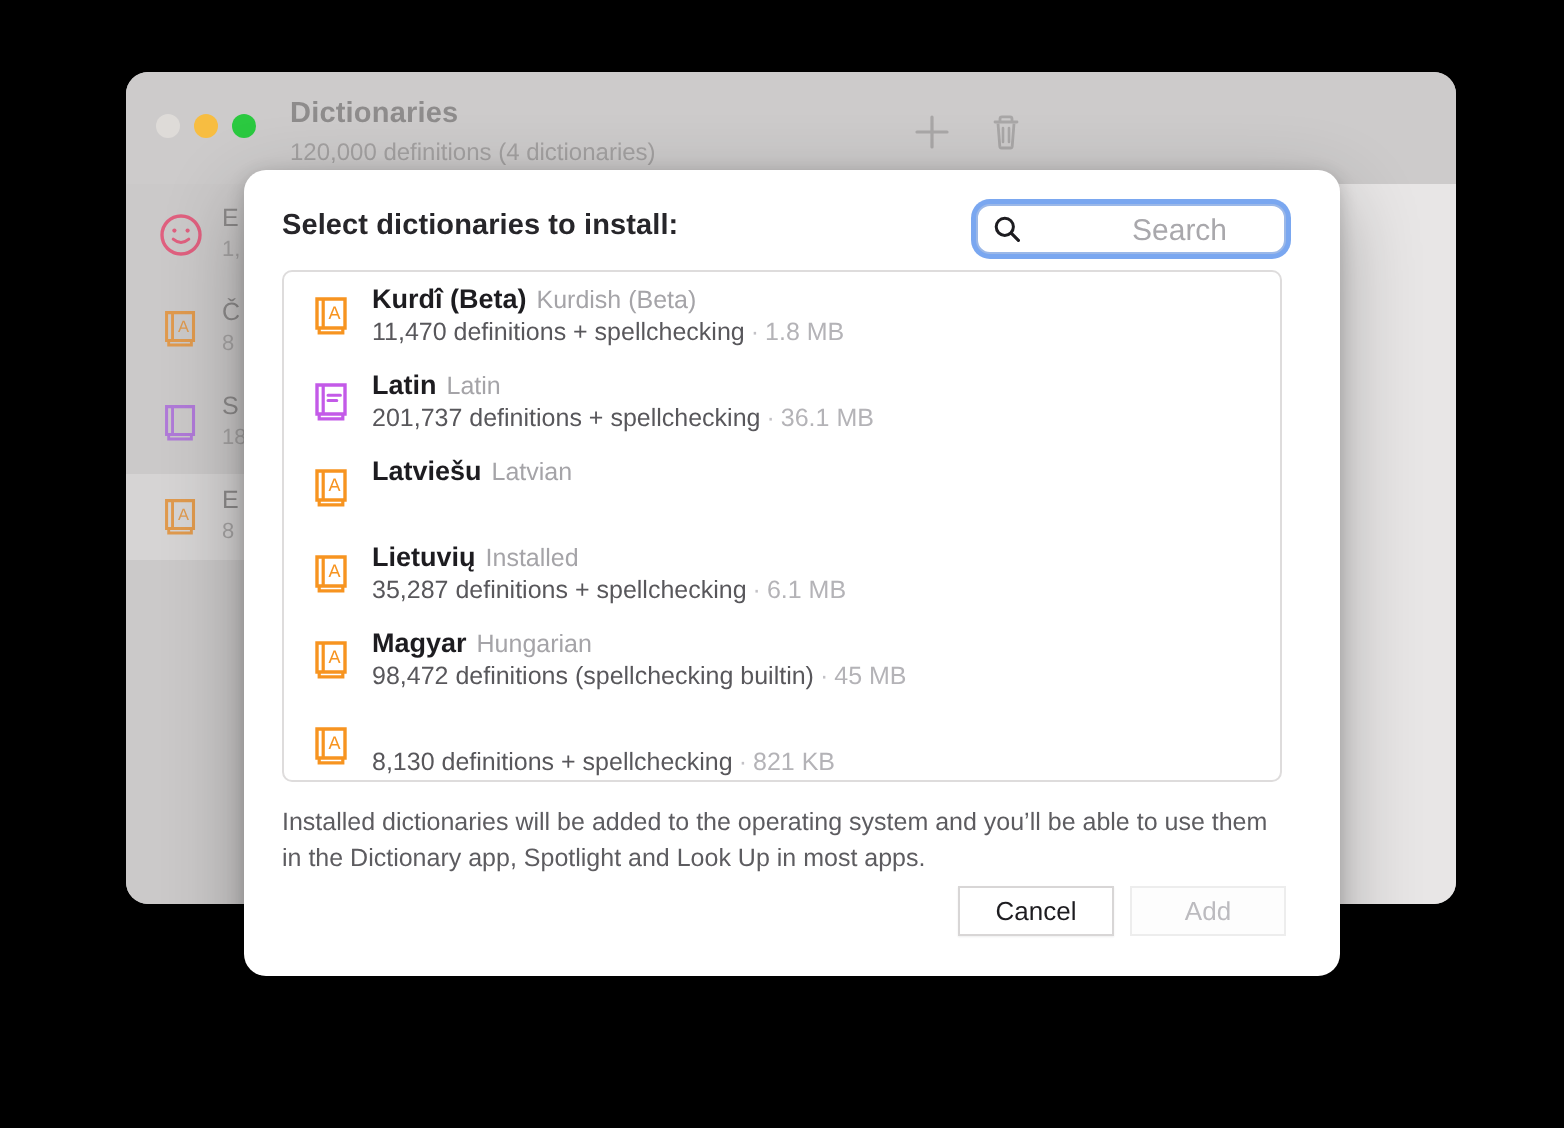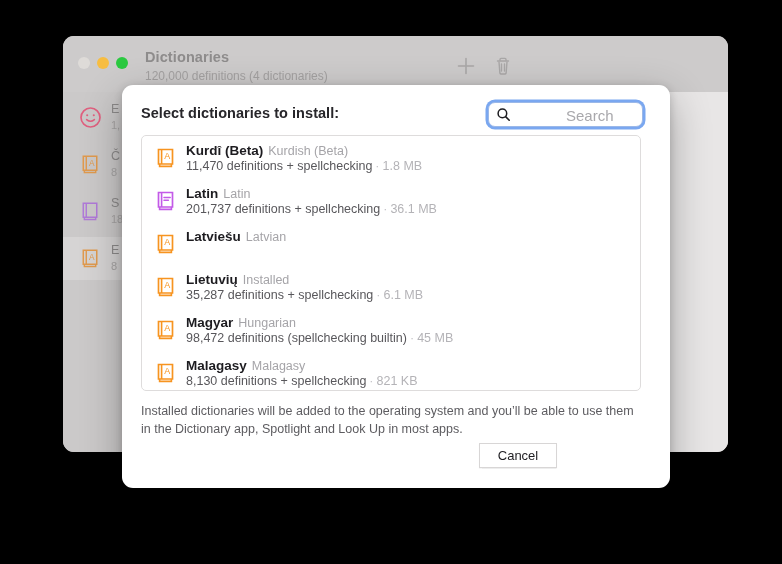--- a/index.html
+++ b/index.html
@@ -464,29 +464,27 @@
 
       <div class="dict-row">
         <span class="bookicon">
           <svg width="26" height="26" viewBox="0 0 26 26">
             <path d="M5.5 4.5 H19.5 V19 H5.5 Z" fill="none" stroke="#f79420" stroke-width="1.7"></path>
             <path d="M8.6 4.5 V19" stroke="#f79420" stroke-width="1.6"></path>
             <path d="M6.6 19 V21.4 H18.4 V19" fill="none" stroke="#f79420" stroke-width="1.6"></path>
             <text x="14.3" y="14.4" font-family="Liberation Sans, sans-serif" font-size="9" fill="#f79420" text-anchor="middle">A</text>
           </svg>
         </span>
-        <div class="dict-line1">
-          <span class="dict-native">Malagasy</span><span class="dict-english">Malagasy</span>
-        </div>
         <div class="dict-line2">
           <span class="dict-defs">8,130 definitions + spellchecking</span><span class="dict-sep">·</span><span class="dict-size">821 KB</span>
         </div>
       </div>
 
     </div>
 
     <div class="footer-note">Installed dictionaries will be added to the operating system and you’ll be able to use them in the Dictionary app, Spotlight and Look Up in most apps.</div>
 
     <div class="btn btn-cancel">Cancel</div>
+    <div class="btn btn-add">Add</div>
 
   </div>
 
 </div>
 
 </body></html>

